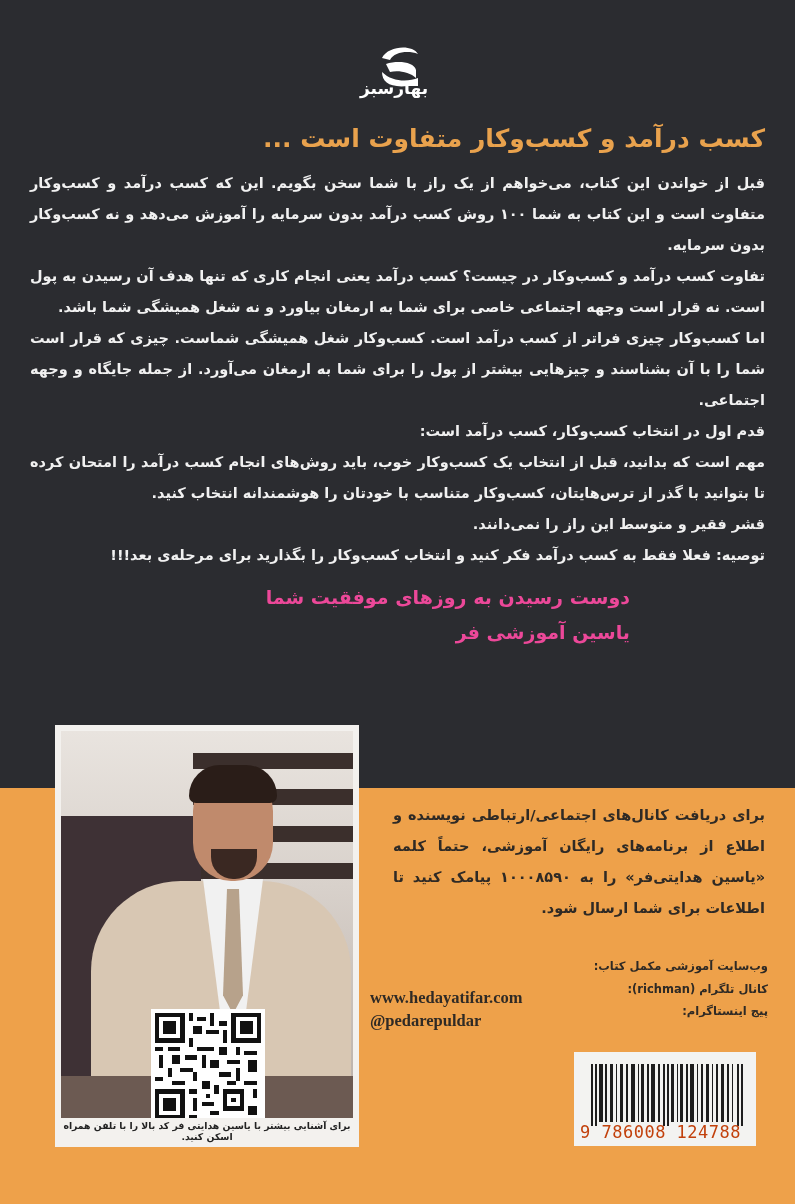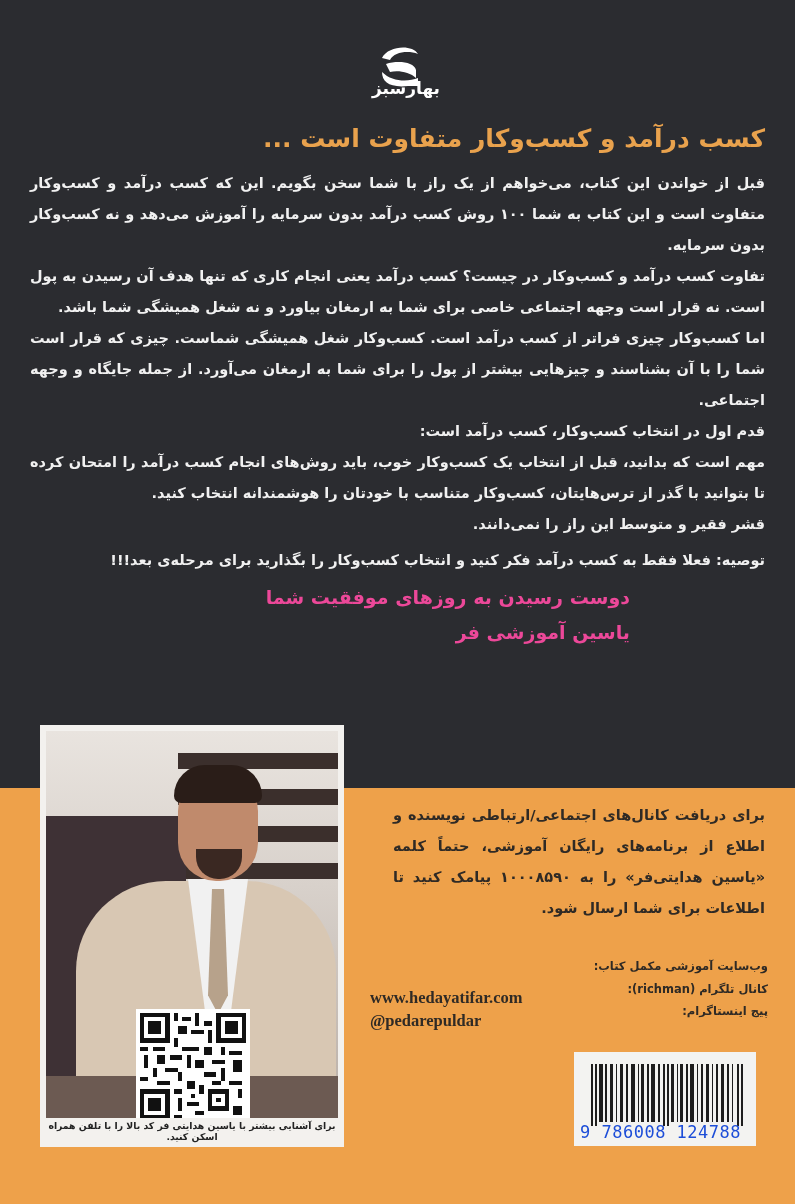--- a/index.html
+++ b/index.html
@@ -1,47 +1,47 @@
 <!DOCTYPE html>
 <html><head>
 <meta charset="utf-8">
 <style>
   html, body { margin:0; padding:0; }
   body { width:795px; height:1204px; position:relative; overflow:hidden; background:#2c2d31; font-family:"DejaVu Sans", sans-serif; }
   .dark { position:absolute; left:0; top:0; width:795px; height:788px; background:#2b2c30; }
   .orange { position:absolute; left:0; top:788px; width:795px; height:416px; background:#eea14a; }
   .logo { position:absolute; left:368px; top:38px; width:64px; height:64px; }
-  .logo-text { position:absolute; left:360px; top:78px; width:80px; text-align:right; color:#fff; font-weight:bold; font-size:17px; direction:rtl; }
+  .logo-text { position:absolute; left:360px; top:78px; width:80px; text-align:left; color:#fff; font-weight:bold; font-size:17px; direction:rtl; }
   .headline { position:absolute; right:30px; top:124px; color:#e9a24d; font-weight:bold; font-size:25px; direction:rtl; text-align:right; }
   .body-text { position:absolute; right:30px; top:168px; width:735px; direction:rtl; text-align:justify; color:#f1f1f1; font-weight:bold; font-size:14.5px; line-height:31px; }
   .body-text p { margin:0; }
-  .body-text .tip { margin-top:5px; }
+  .body-text .tip { }
   .signoff { position:absolute; right:165px; top:580px; direction:rtl; color:#ec4899; font-weight:bold; font-size:19px; line-height:35px; }
-  .photo-card { position:absolute; left:40px; top:725px; width:304px; height:422px; background:#f3f1ee; }
+  .photo-card { position:absolute; left:55px; top:725px; width:304px; height:422px; background:#f3f1ee; }
   .photo { position:absolute; left:6px; top:6px; width:292px; height:387px; background:linear-gradient(180deg,#e9e4df 0%,#d8d1cb 40%,#b9aea6 100%); overflow:hidden; }
   .blind { position:absolute; right:0; width:160px; height:16px; background:#3b2f2c; }
   .chair { position:absolute; left:0; top:85px; width:140px; height:300px; background:#3e3135; }
   .head { position:absolute; left:132px; top:40px; width:80px; height:110px; border-radius:40px 40px 38px 38px; background:#c08a6c; }
   .hair { position:absolute; left:128px; top:34px; width:88px; height:38px; border-radius:44px 44px 10px 10px; background:#2a1d18; }
   .beard { position:absolute; left:150px; top:118px; width:46px; height:30px; border-radius:0 0 22px 22px; background:#3a2822; }
   .suit { position:absolute; left:30px; top:150px; width:260px; height:250px; border-radius:90px 90px 0 0; background:#d8c7b3; }
   .shirt { position:absolute; left:142px; top:148px; width:60px; height:140px; background:#f1f1f1; clip-path:polygon(0 0,100% 0,70% 100%,30% 100%); }
   .tie { position:absolute; left:162px; top:158px; width:20px; height:125px; background:#b7a28b; clip-path:polygon(20% 0,80% 0,100% 85%,50% 100%,0 85%); }
   .desk { position:absolute; left:0; top:345px; width:292px; height:42px; background:#6c5a52; }
   .qr { position:absolute; left:90px; top:278px; width:114px; height:114px; background:#fff; padding:4px; box-sizing:border-box; }
   .qr svg { width:100%; height:100%; }
   .caption { position:absolute; left:6px; top:395px; width:292px; text-align:center; direction:rtl; color:#222; font-weight:bold; font-size:9.3px; }
   .info-text { position:absolute; right:30px; top:800px; width:372px; direction:rtl; text-align:justify; color:#2f2a25; font-weight:bold; font-size:14.5px; line-height:31px; }
   .links { position:absolute; left:368px; top:957px; width:400px; }
   .link-row { position:relative; height:22.5px; }
   .link-label { position:absolute; right:0; top:2px; direction:rtl; color:#2f2a25; font-weight:bold; font-size:11.5px; white-space:nowrap; }
   .link-val { position:absolute; left:2px; top:0; color:#2f2a25; font-family:"Liberation Serif", serif; font-weight:bold; font-size:16.5px; white-space:nowrap;margin-top:31px; }
   .barcode { position:absolute; left:574px; top:1052px; width:182px; height:94px; background:#f3f3f1; }
   .bars { position:absolute; left:17px; top:12px; width:152px; height:62px; }
-  .isbn { position:absolute; left:6px; top:70px; width:176px; color:#1d4ed8; font-family:"DejaVu Sans Mono", monospace; font-size:17px; letter-spacing:0.5px; }
+  .isbn { position:absolute; left:6px; top:70px; width:176px; color:#c2410c; font-family:"DejaVu Sans Mono", monospace; font-size:17px; letter-spacing:0.5px; }
 </style>
 </head>
 <body>
 
 <div class="dark"></div>
 <div class="orange"></div>
 
 <div class="logo">
   <svg viewBox="0 0 64 64" width="64" height="64">
     <path d="M14 20 C20 8, 44 6, 50 16 C40 12, 26 14, 22 22 Z" fill="#fff"></path>

